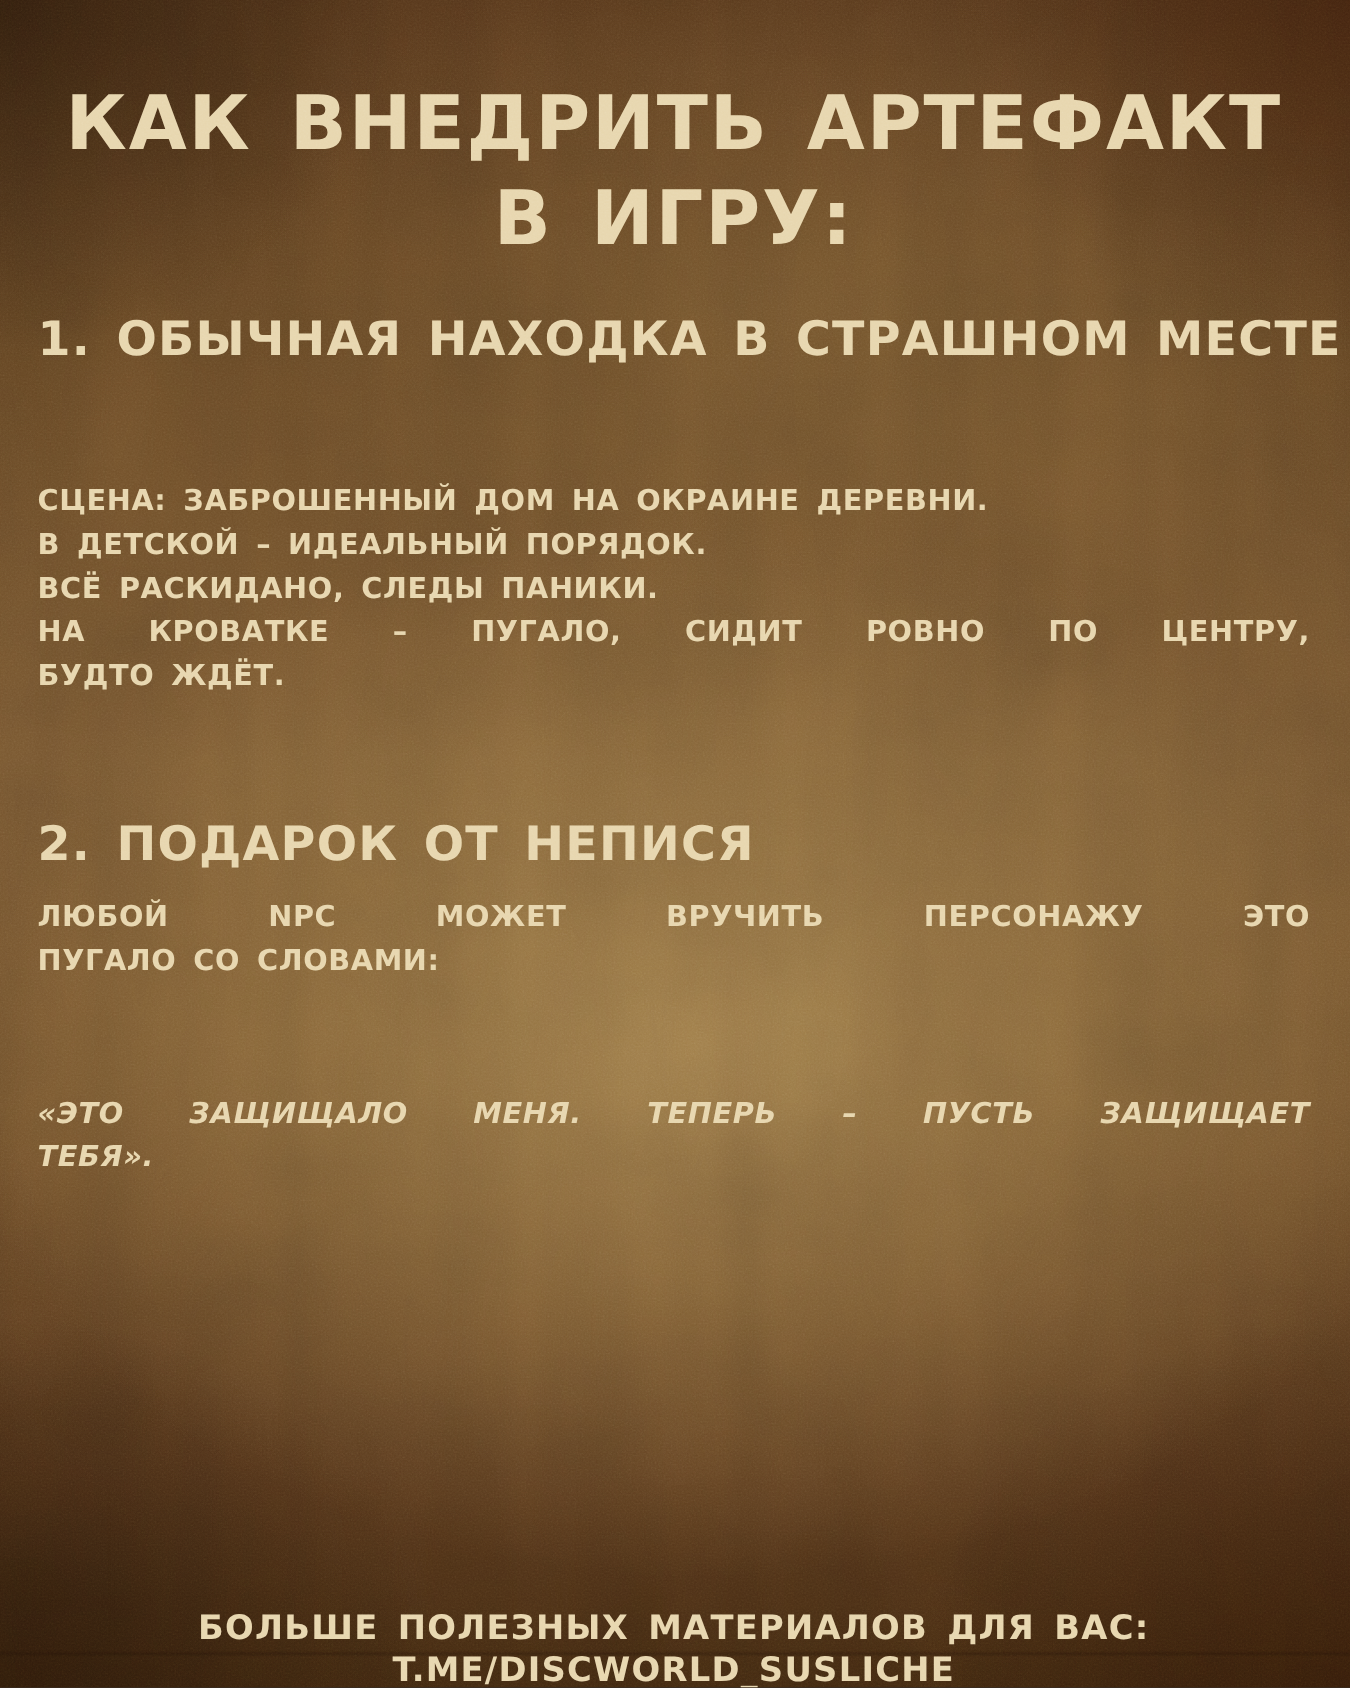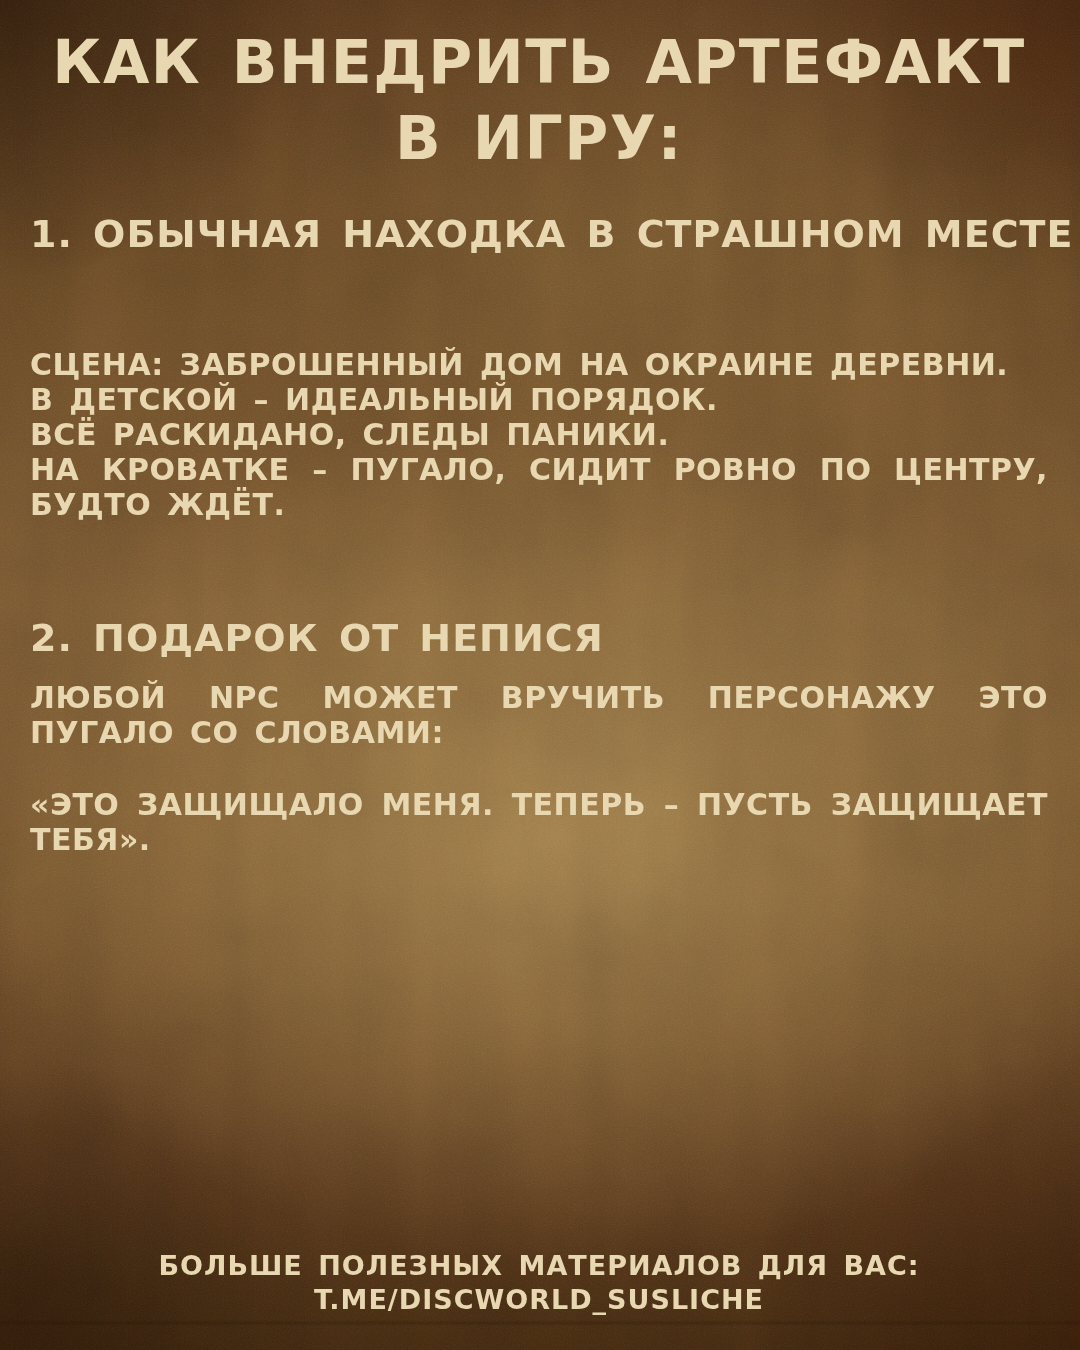--- a/index.html
+++ b/index.html
@@ -28,21 +28,21 @@
   .tex-streak { mix-blend-mode: overlay;   opacity: 0.16; z-index: 2; }
   .tex-grain  { mix-blend-mode: soft-light; opacity: 0.35; z-index: 6; }
 
   .seam {
     position: absolute; left: 0; right: 0; bottom: 26px; height: 2px;
     background: rgba(30,15,5,0.35); filter: blur(1px); z-index: 2;
   }
 
   .content { position: absolute; inset: 0; z-index: 4; }
 
-  .block { position: absolute; left: 30px; right: 32px; }
+  .block { position: absolute; left: 30px; right: 32px; margin-top: 37px; }
 
   .line { white-space: nowrap; }
   .stretch { text-align: justify; text-align-last: justify; }
   .centered { text-align: center; }
 
   .title-block {
     top: 24px;
     font-size: 60px;
     line-height: 76px;
     letter-spacing: 1.5px;
@@ -52,28 +52,28 @@
   .heading {
     font-size: 38px;
     line-height: 40px;
     letter-spacing: 1px;
     word-spacing: 6px;
   }
   .h1-block { top: 214px; }
   .h2-block { top: 618px; }
 
   .body-text {
-    font-size: 30px;
+    font-size: 23px;
     line-height: 35px;
     letter-spacing: 0.5px;
     word-spacing: 5px;
   }
   .p1-block { top: 347px; }
   .p2-block { top: 680px; }
-  .p3-block { top: 787px; }
+  .p3-block { top: 837px; font-style: italic; }
 
   .footer-block {
     top: 1249px;
     font-size: 27px;
     line-height: 34px;
     letter-spacing: 1px;
     word-spacing: 5px;
   }
 </style>
 </head>

